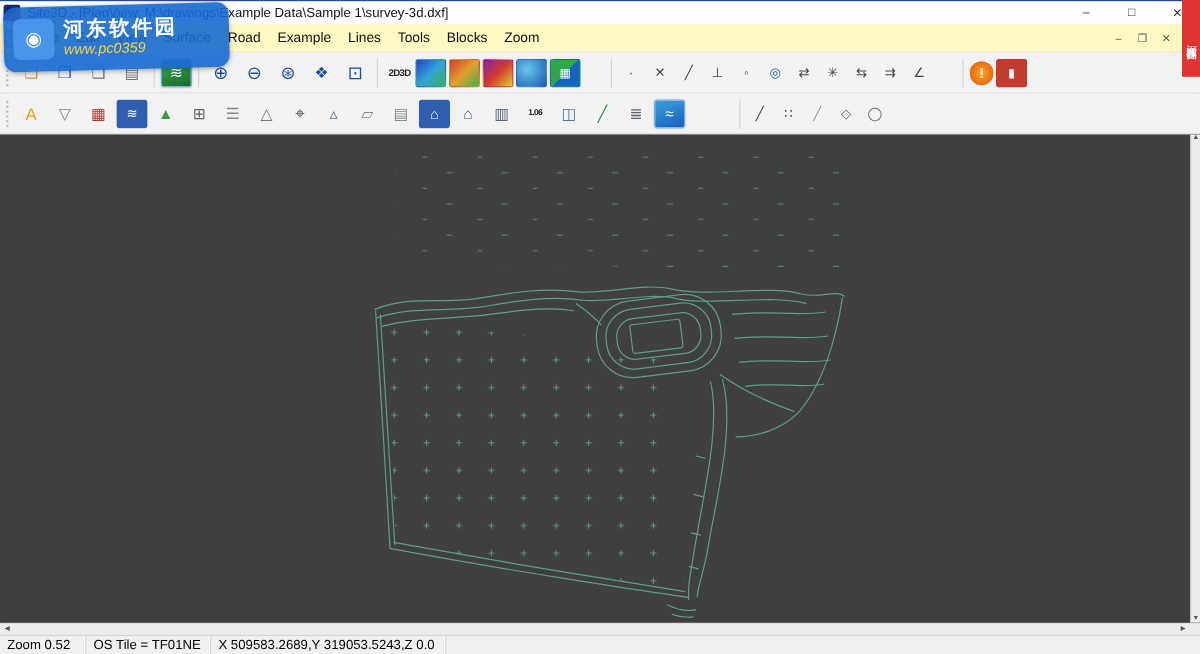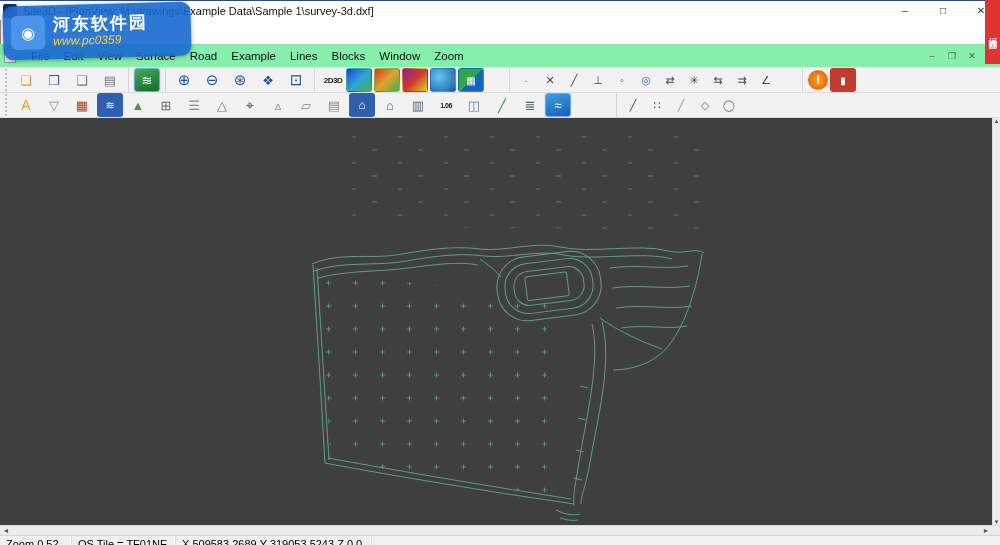--- a/index.html
+++ b/index.html
@@ -8,21 +8,21 @@
   .app { width:1000px; height:545px; position:relative; box-shadow:inset 0 0 0 1px #8f8f8f; display:flex; flex-direction:column; }
 
   
   .titlebar { height:20px; background:#ffffff; display:flex; align-items:center; padding-left:3px; font-size:11px; flex:0 0 20px; border-top:1px solid #2a4a8f; }
   .appicon { width:14px; height:14px; border-radius:2px; background:linear-gradient(135deg,#1b2a6b 55%, #c23b2e 55%); flex:0 0 14px; }
   .title { margin-left:6px; color:#111; white-space:nowrap; }
   .wincontrols { margin-left:auto; display:flex; height:100%; }
   .winbtn { width:38px; display:flex; align-items:center; justify-content:center; font-size:10px; color:#333; cursor:default; }
 
   
-  .menubar { height:24px; background:#86efac; display:flex; align-items:center; font-size:11.5px; border-bottom:1px solid #e4e4e4; padding-left:4px; flex:0 0 24px;margin-top:24px; }
+  .menubar { height:24px; background:#fef9c3; display:flex; align-items:center; font-size:11.5px; border-bottom:1px solid #e4e4e4; padding-left:4px; flex:0 0 24px; }
   .mdi-doc-icon { width:12px; height:14px; background:#e8e8e8; border:1px solid #9a9a9a; margin-right:8px; }
   .menu-item { padding:3px 7px; color:#111; }
   .mdi-controls { margin-left:auto; display:flex; margin-right:18px; }
   .mdi-btn { width:20px; text-align:center; font-size:9px; color:#555; }
 
   
   .toolbar { height:34px; background:#f2f2f2; display:flex; align-items:center; border-bottom:1px solid #dcdcdc; padding:0 4px; }
   .grip { width:4px; height:22px; border-left:2px dotted #c4c4c4; margin:0 4px 0 1px; }
   .tsep { width:1px; height:24px; background:#d4d4d4; margin:0 5px; flex:0 0 1px; }
   .tgroup { display:flex; align-items:center; gap:2px; }
@@ -79,22 +79,22 @@
 
   <div class="menubar">
     <span class="mdi-doc-icon"></span>
     <span class="menu-item">File</span>
     <span class="menu-item">Edit</span>
     <span class="menu-item">View</span>
     <span class="menu-item">Surface</span>
     <span class="menu-item">Road</span>
     <span class="menu-item">Example</span>
     <span class="menu-item">Lines</span>
+    <span class="menu-item">Tools</span>
     <span class="menu-item">Blocks</span>
-    <span class="menu-item">Window</span>
     <span class="menu-item">Zoom</span>
     <div class="mdi-controls">
       <span class="mdi-btn">–</span>
       <span class="mdi-btn">❐</span>
       <span class="mdi-btn">✕</span>
     </div>
   </div>
 
   <div class="toolbar">
     <span class="grip"></span>

